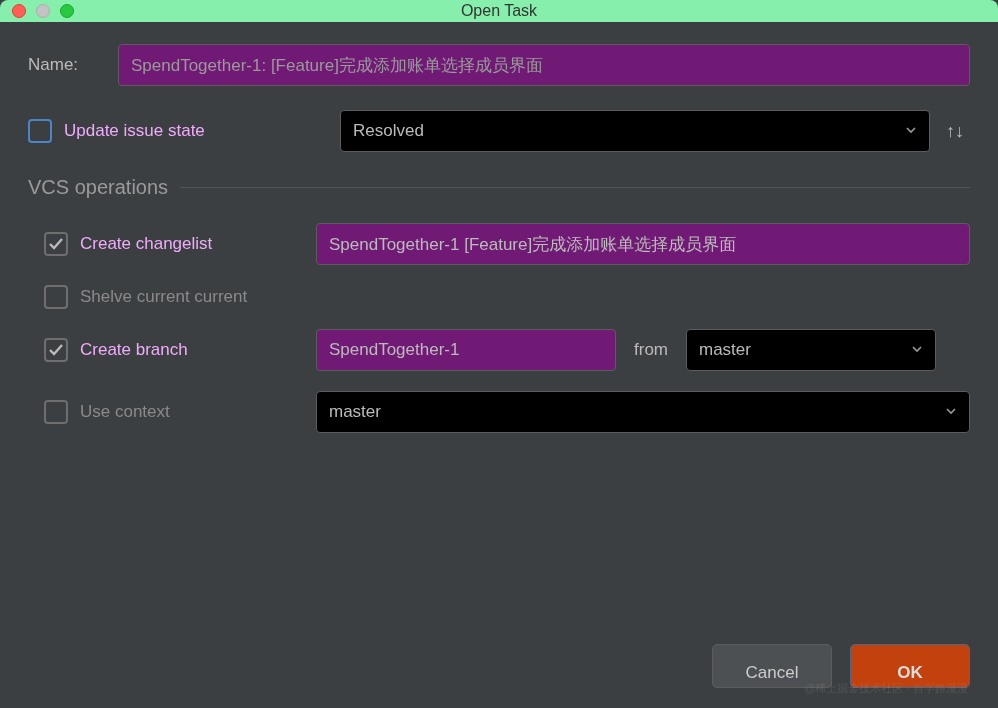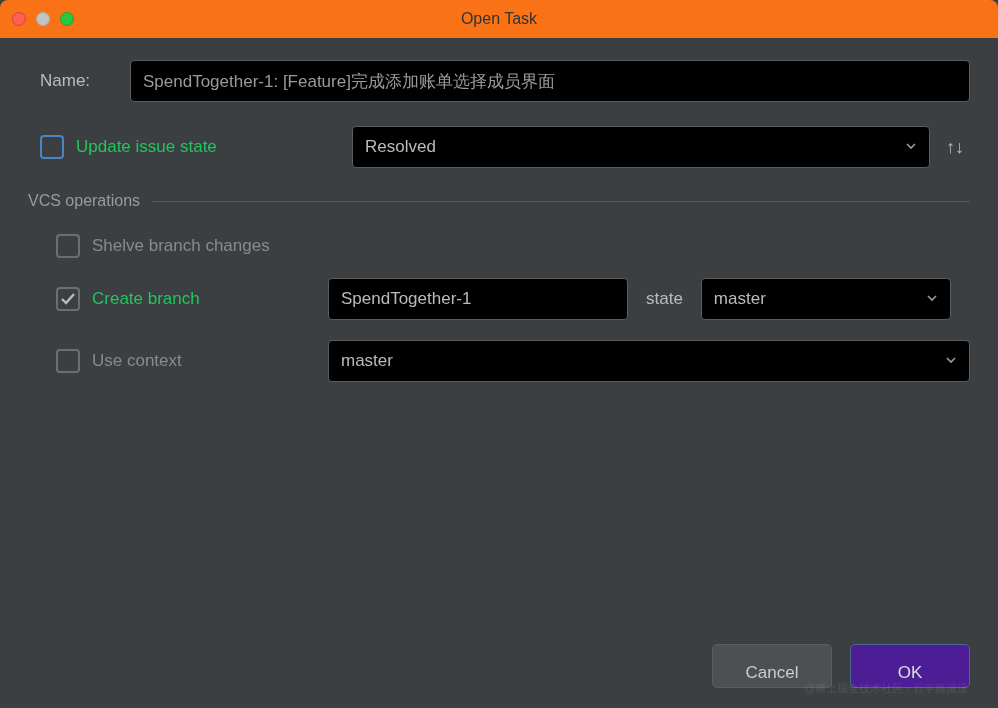--- a/index.html
+++ b/index.html
@@ -1,57 +1,57 @@
 <!DOCTYPE html>
 <html><head>
 <meta charset="utf-8">
 <style>
 * { box-sizing: border-box; margin: 0; padding: 0; font-family: -apple-system, "Helvetica Neue", Arial, sans-serif; }
 body { width: 998px; height: 708px; background: #3c3f41; color: #bbbbbb; font-size: 17px; overflow: hidden; }
 
-.titlebar { height: 38px; background: #f97316; display: flex; align-items: center; position: relative; border-top-left-radius: 8px; border-top-right-radius: 8px; }
+.titlebar { height: 22px; background: #86efac; display: flex; align-items: center; position: relative; border-top-left-radius: 8px; border-top-right-radius: 8px; }
 .traffic { display: flex; gap: 10px; margin-left: 12px; }
 .traffic .dot { width: 14px; height: 14px; border-radius: 50%; }
 .dot.red { background: #ff5f57; border: 1px solid #e33e32; }
 .dot.yellow { background: #c3c3c3; border: 1px solid #adadad; }
 .dot.green { background: #28c940; border: 1px solid #17a62b; }
 .titlebar .title { position: absolute; left: 0; right: 0; text-align: center; color: #333; font-size: 16px; font-weight: 400; }
 
 .content { padding: 22px 28px 18px 28px; }
 
-.row { display: flex; align-items: center; margin-bottom: 24px; margin-left: 12px; }
+.row { display: flex; align-items: center; margin-bottom: 24px; }
 .row.tight { margin-bottom: 20px; }
 .label-col { width: 90px; flex-shrink: 0; color: #bbbbbb; }
 .check-col { width: 272px; flex-shrink: 0; display: flex; align-items: center; }
 
-.text-input { flex: 1; background: #000000; border: 1px solid #5c5c5c; border-radius: 4px; height: 42px; padding: 0 12px; color: #9a9a9a; font-size: 17px; }
+.text-input { flex: 1; background: #701a75; border: 1px solid #5c5c5c; border-radius: 4px; height: 42px; padding: 0 12px; color: #9a9a9a; font-size: 17px; }
 .text-input.lighter { color: #bbbbbb; }
 
 .cb { width: 24px; height: 24px; border: 2px solid #6e6e6e; border-radius: 4px; margin-right: 12px; display: inline-flex; align-items: center; justify-content: center; cursor: pointer; flex-shrink: 0; }
 .cb.focused { border-color: #4a86c7; }
 .cb svg { display: none; }
 .cb.checked svg { display: block; }
-.check-label { color: #22c55e; }
+.check-label { color: #f0abfc; }
 .check-label.dim { color: #8a8a8a; }
 
 .select { flex: 1; background: #000000; border: 1px solid #5c5c5c; border-radius: 4px; height: 42px; padding: 0 12px; display: flex; align-items: center; justify-content: space-between; color: #bbbbbb; cursor: pointer; }
 .select .chev { color: #9a9a9a; }
 .sort-icon { width: 30px; margin-left: 10px; color: #bbbbbb; display: inline-flex; align-items: center; justify-content: center; cursor: pointer; font-size: 18px; }
 
 fieldset.group { border: none; border-top: 1px solid #555; margin-top: 10px; padding-top: 24px; }
-fieldset.group legend { color: #9a9a9a; padding-right: 12px; font-size: 16px; }
+fieldset.group legend { color: #9a9a9a; padding-right: 12px; font-size: 20px; }
 
 .inner { padding-left: 16px; }
 
 .from-lbl { margin: 0 18px; color: #bbbbbb; }
 .branch-select { width: 250px; flex: none; }
 
 .footer { position: absolute; bottom: 20px; right: 28px; display: flex; gap: 18px; }
 .btn { height: 44px; min-width: 120px; border-radius: 5px; border: 1px solid #5c5c5c; background: #4c5052; color: #cccccc; font-size: 17px; cursor: pointer; padding: 18px 24px; }
-.btn.primary { background: #4c1d95; border-color: #4a688c; color: #dddddd; }
+.btn.primary { background: #c2410c; border-color: #4a688c; color: #dddddd; font-weight: bold; }
 
 .watermark { position: absolute; bottom: 12px; right: 30px; color: rgba(200,200,200,0.15); font-size: 11px; pointer-events: none; }
 </style>
 </head>
 <body>
 
 <div class="titlebar">
   <div class="traffic">
     <div class="dot red"></div>
     <div class="dot yellow"></div>
@@ -85,41 +85,52 @@
     </div>
     <div class="sort-icon">↑↓</div>
   </div>
 
 
   <fieldset class="group">
     <legend>VCS operations</legend>
 
     <div class="inner">
 
+      <div class="row tight">
+        <div class="check-col">
+          <span class="cb checked">
+            <svg width="16" height="16" viewBox="0 0 16 16">
+                <path d="M2 8 L6 12 L14 3" stroke="#bbbbbb" stroke-width="2.4" fill="none"></path>
+              </svg>
+          </span>
+          <span class="check-label">Create changelist</span>
+        </div>
+        <input class="text-input lighter" value="SpendTogether-1 [Feature]完成添加账单选择成员界面" style="">
+      </div>
 
       <div class="row tight">
         <div class="check-col">
           <span class="cb">
             
           </span>
-          <span class="check-label dim">Shelve branch changes</span>
+          <span class="check-label dim">Shelve current current</span>
         </div>
       </div>
 
       <div class="row tight">
         <div class="check-col">
           <span class="cb checked">
             <svg width="16" height="16" viewBox="0 0 16 16">
                 <path d="M2 8 L6 12 L14 3" stroke="#bbbbbb" stroke-width="2.4" fill="none"></path>
               </svg>
           </span>
           <span class="check-label">Create branch</span>
         </div>
         <input class="text-input lighter" style="flex: 0 0 300px;" value="SpendTogether-1">
-        <span class="from-lbl">state</span>
+        <span class="from-lbl">from</span>
         <div class="select branch-select">
           <span>master</span>
           <span class="chev">
             <svg width="12" height="12" viewBox="0 0 12 12">
                 <path d="M2 4 L6 8 L10 4" stroke="#9a9a9a" stroke-width="1.6" fill="none"></path>
               </svg>
           </span>
         </div>
       </div>
 

